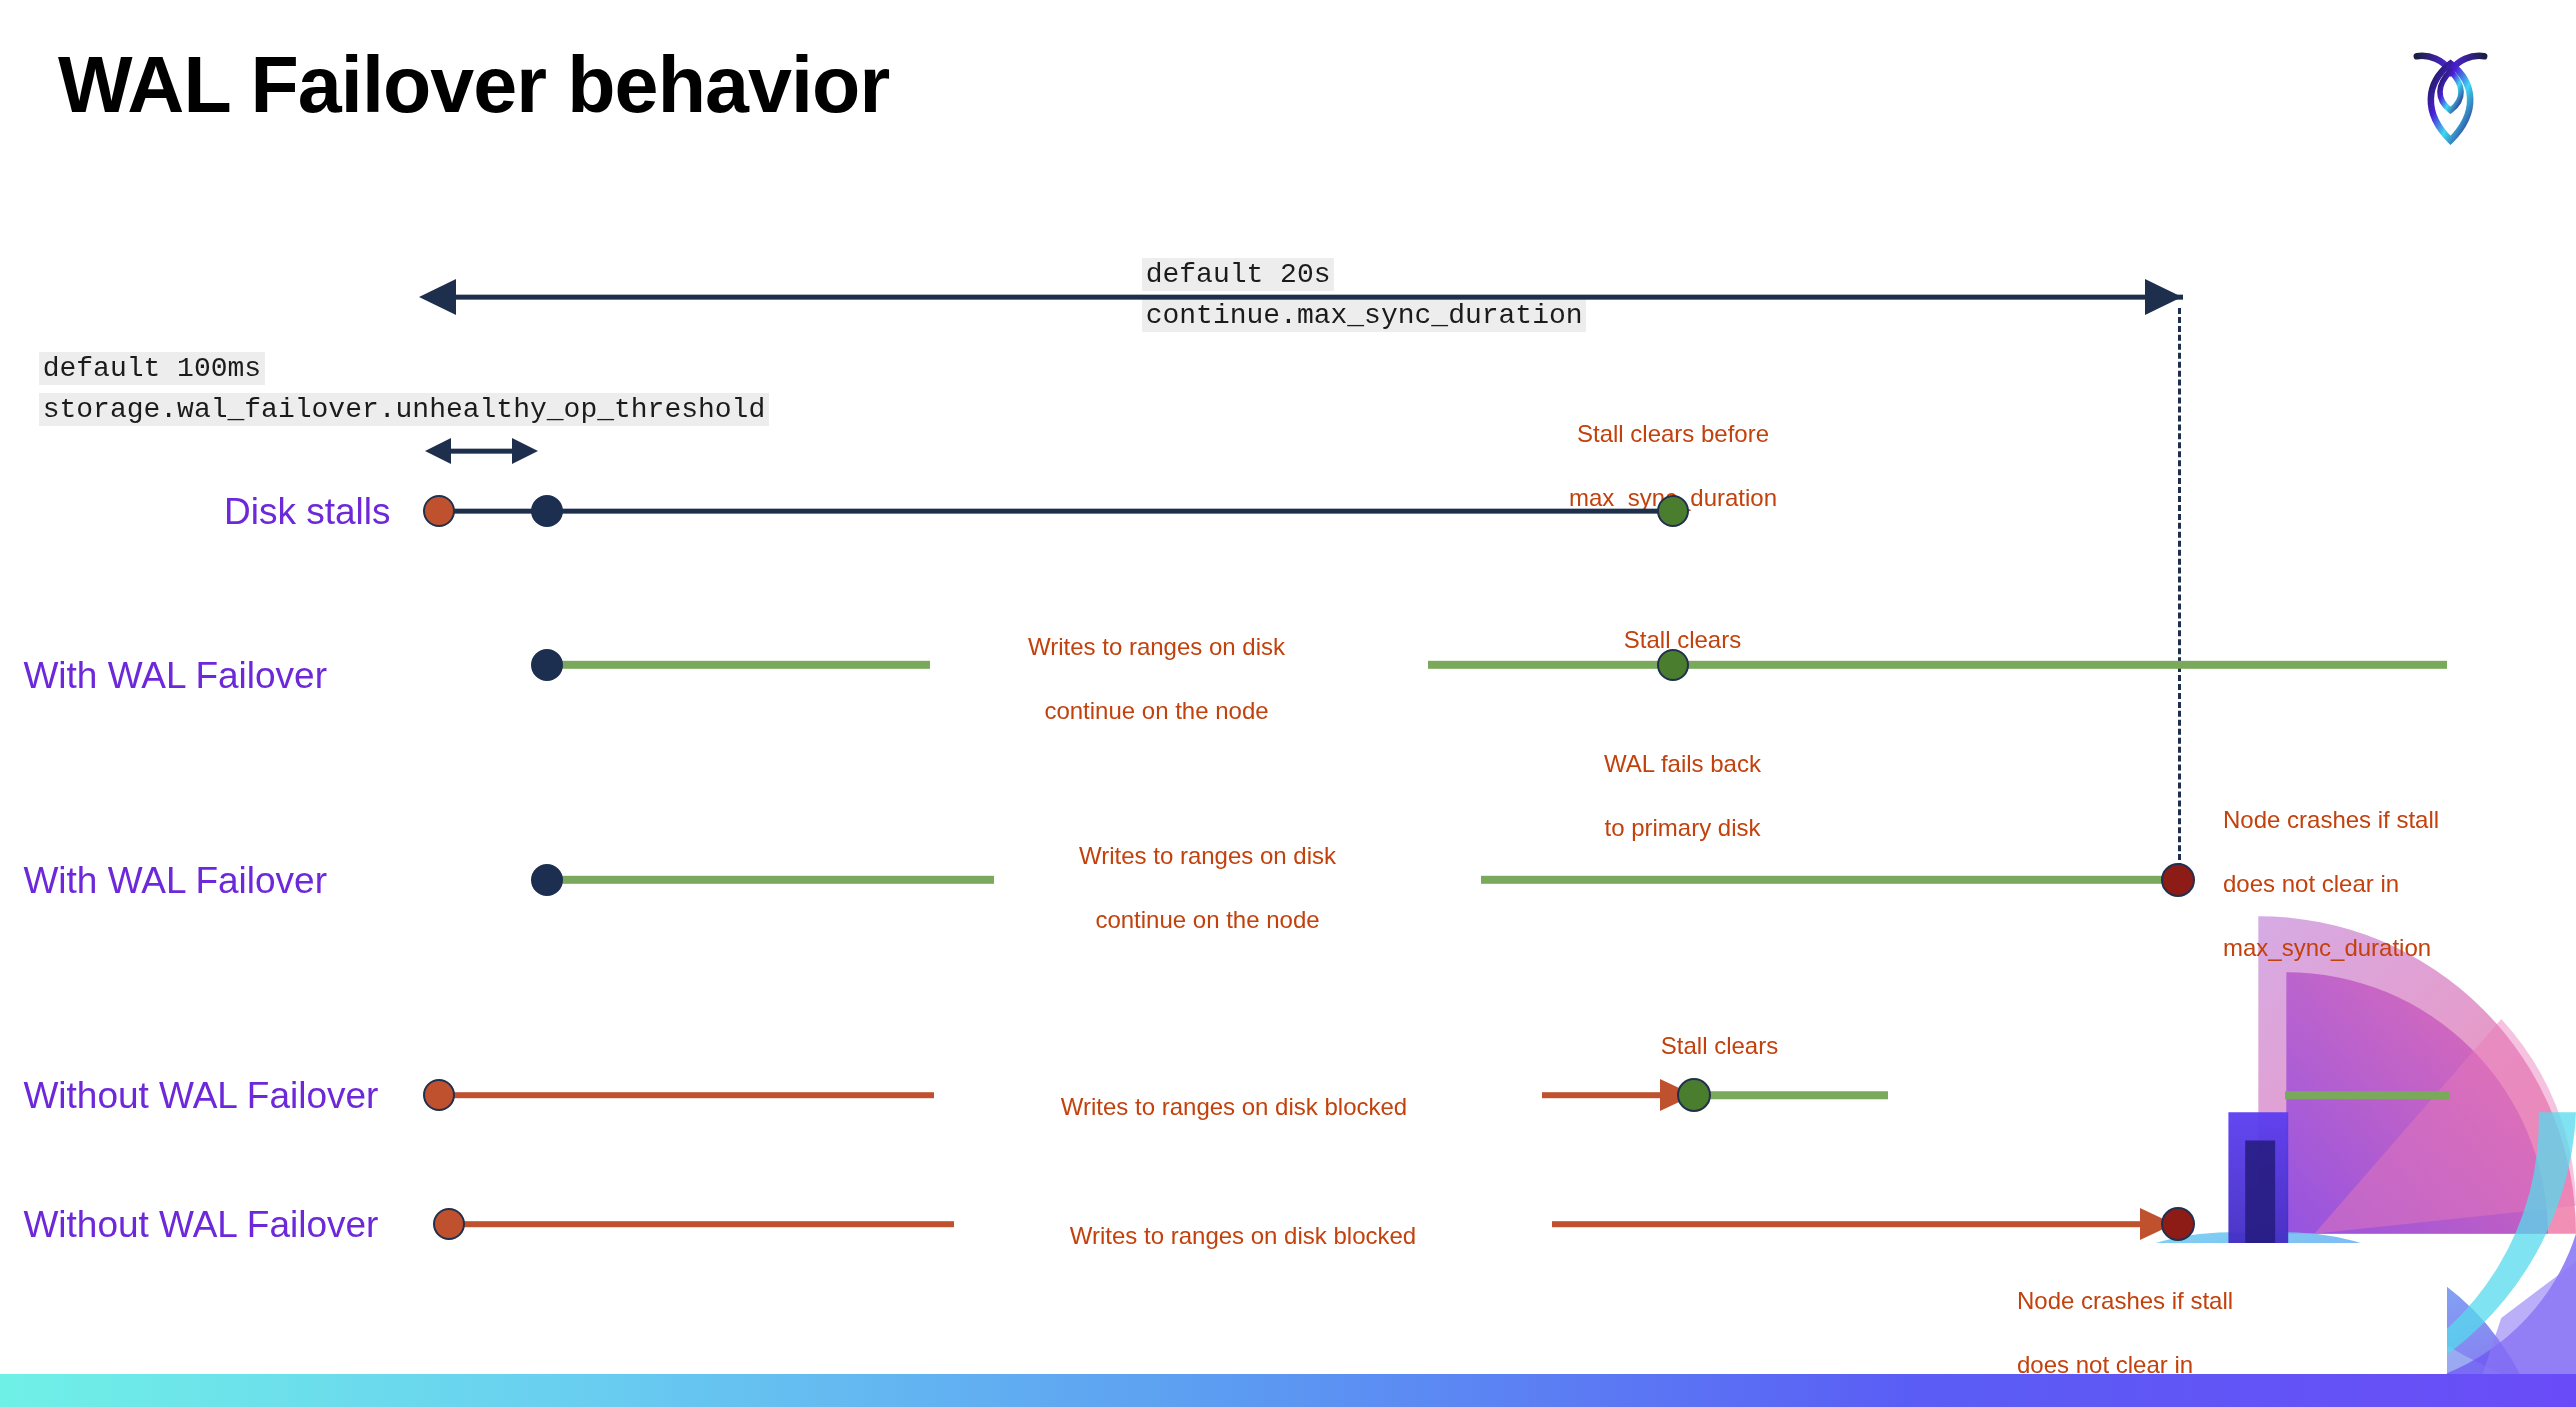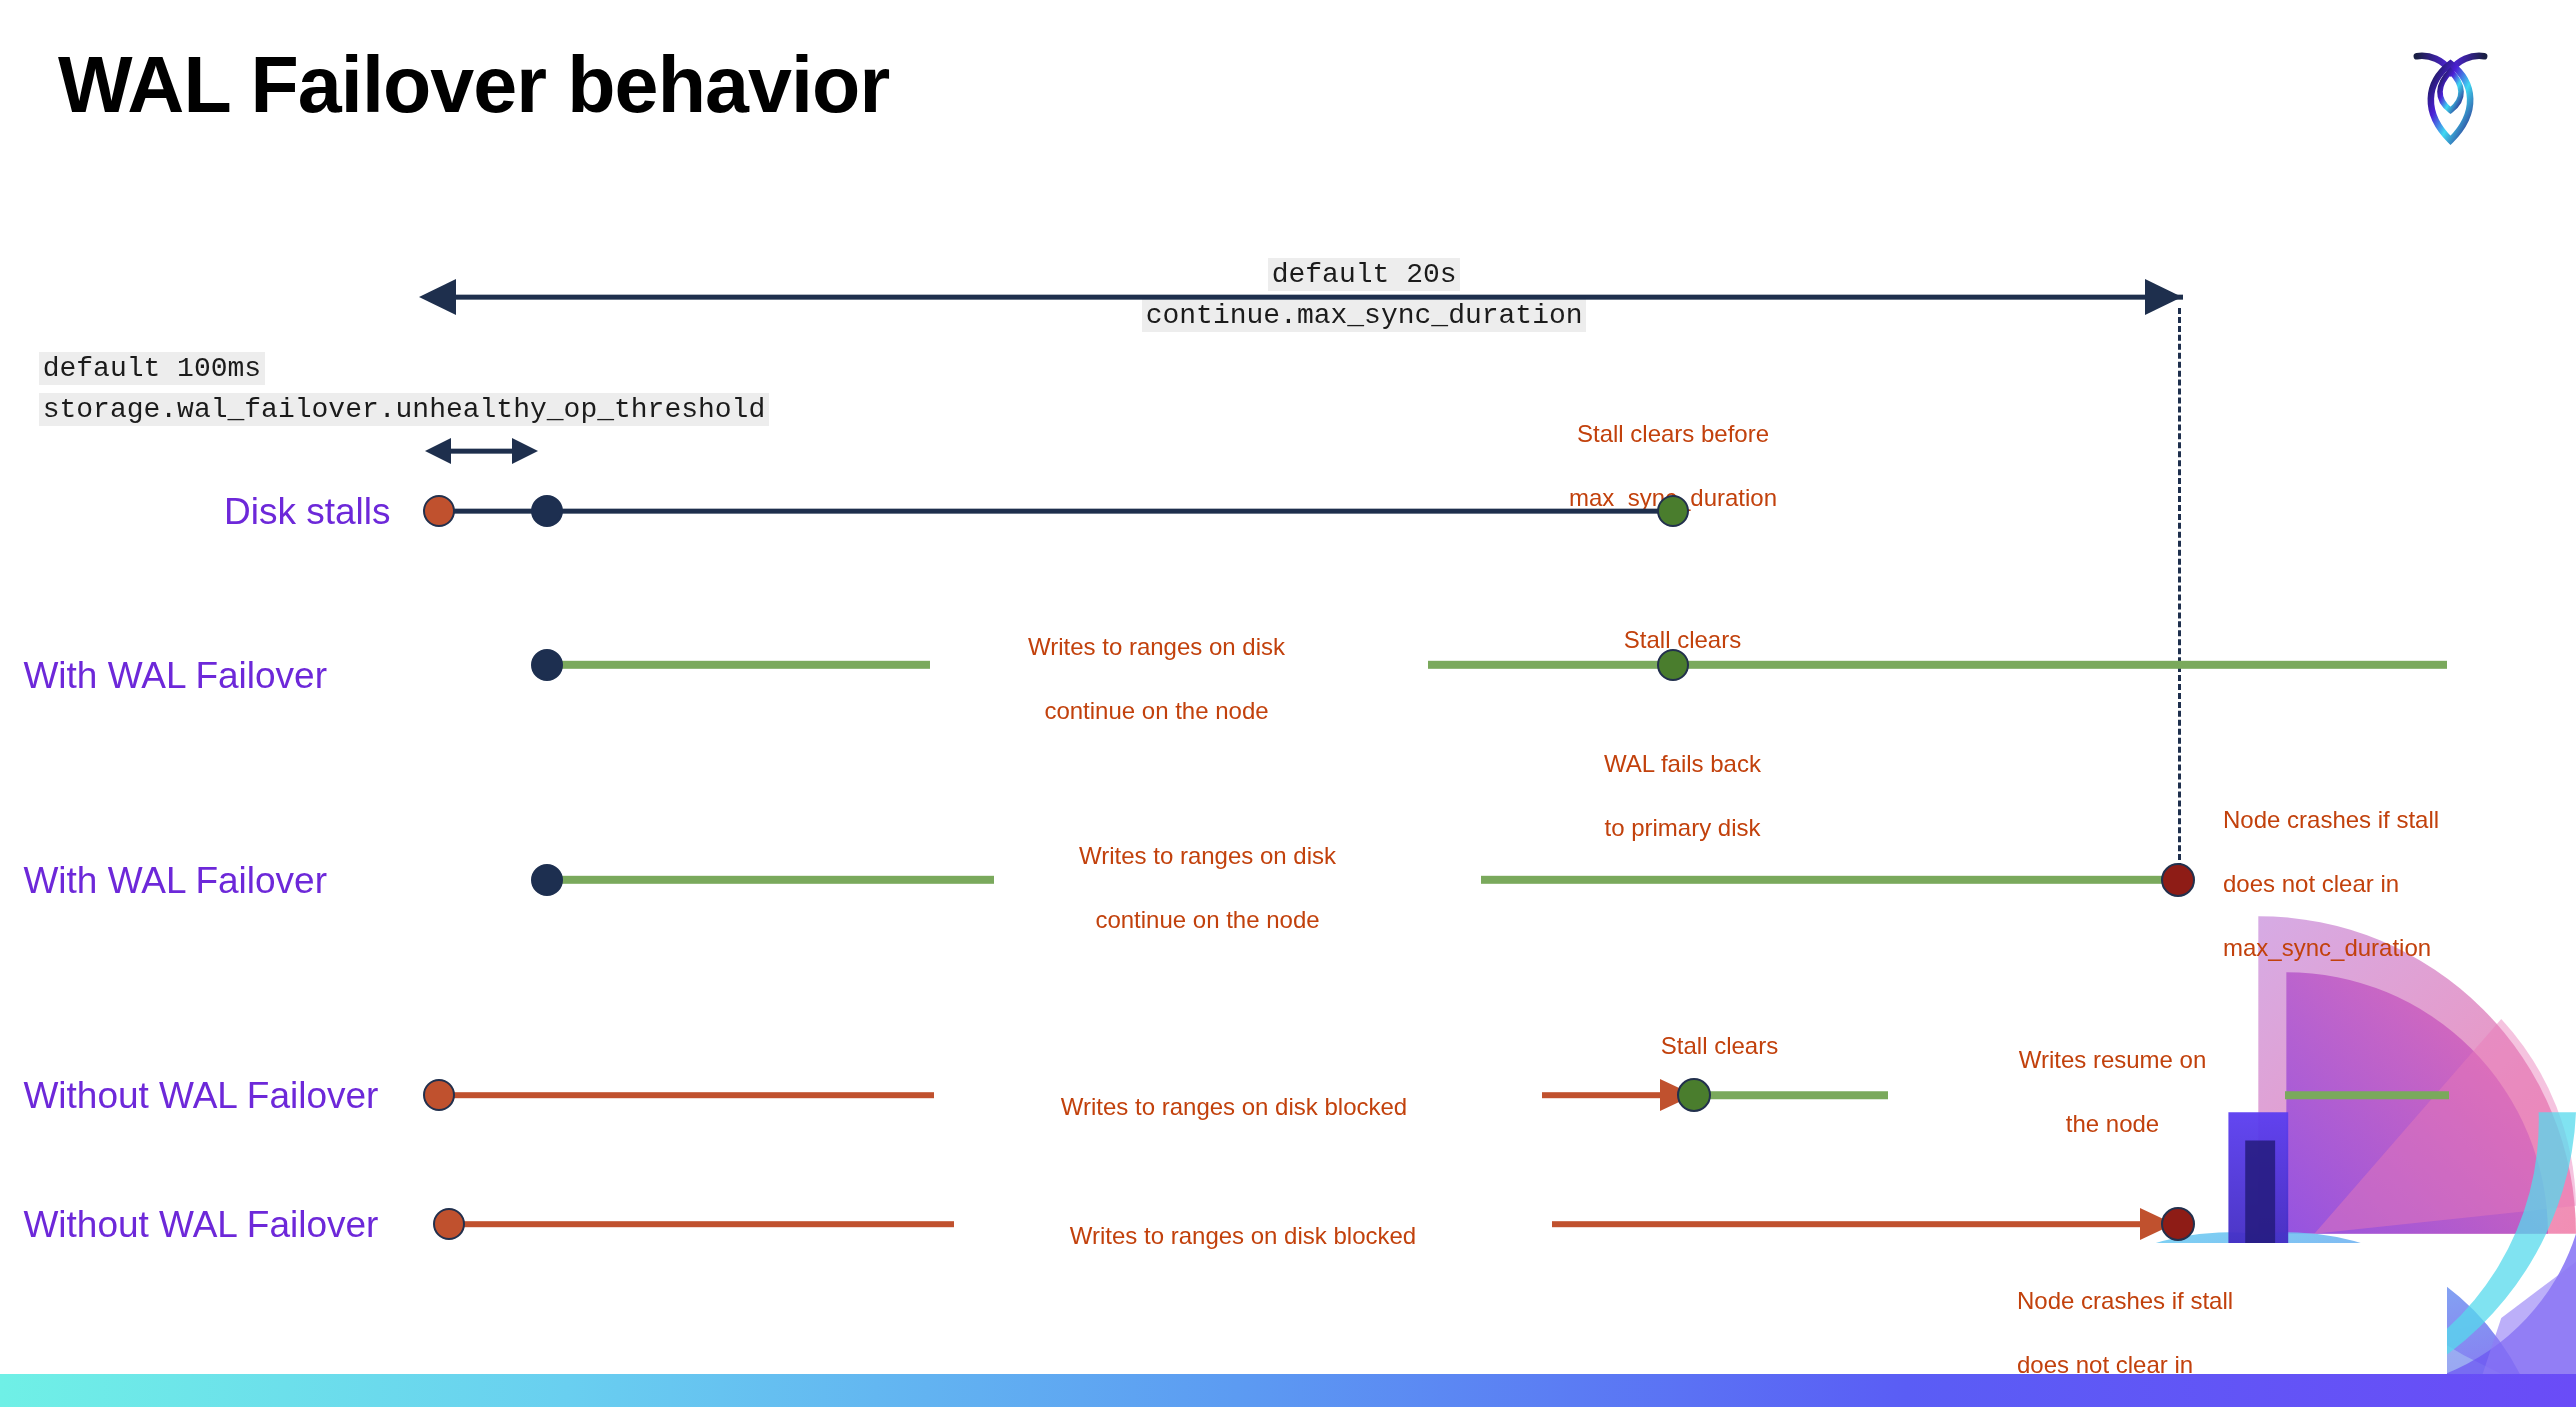--- a/index.html
+++ b/index.html
@@ -178,21 +178,21 @@
       <path d="M430 580 A300 300 0 0 0 600 300 L640 300 A340 340 0 0 1 470 580 Z" fill="#55d9ec" opacity="0.75"></path>
       <path d="M500 580 A240 240 0 0 0 640 430 L640 580 Z" fill="#6a52f2" opacity="0.7"></path>
       <path d="M560 520 L640 460 L640 580 L540 580 Z" fill="#8f7af5" opacity="0.6"></path>
     </svg>
   </div>
 
   <div class="art-cover"></div>
 
   <div class="bottom-bar"></div>
 
-  <div class="code" style="left:1142px;top:254px;text-align:center;">
+  <div class="code" style="left:1142px;top:254px;text-align:left;">
     <span>default 20s</span><br>
     <span>continue.max_sync_duration</span>
   </div>
 
   <div class="seg navy" style="left:449px;top:297px;width:1734px;height:4.7px;"></div>
   <div class="arrow left" style="left:419px;top:297px;"></div>
   <div class="arrow right" style="left:2145px;top:297px;"></div>
 
   <div class="dashed" style="left:2178px;top:308px;height:570px;"></div>
   <div class="dashed" style="left:2178px;top:879px;height:0px;"></div>
@@ -239,22 +239,20 @@
 
   <div class="seg green" style="left:547px;top:880px;width:447px;height:8.4px;"></div>
   <div class="seg green" style="left:1481px;top:880px;width:696px;height:8.4px;"></div>
   <div class="dot navy" style="left:547px;top:880px;width:32px;height:32px;"></div>
   <div class="dot darkred" style="left:2178px;top:880px;width:34px;height:34px;"></div>
 
   <div class="rowlabel" style="left:23.4px;top:1095px;">Without WAL Failover</div>
 
   <div class="txt ctr" style="left:944px;top:1075px;width:580px;">Writes to ranges on disk  blocked</div>
   <div class="txt ctr" style="left:1542px;top:1014px;width:355px;">Stall clears</div>
-  <div class="txt ctr" style="left:1935px;top:1028px;width:355px;">Writes resume on
-the node</div>
 
   <div class="seg orange" style="left:439px;top:1095px;width:495px;height:5.6px;"></div>
   <div class="seg orange" style="left:1542px;top:1095px;width:136px;height:5.6px;"></div>
   <div class="arrow or-right" style="left:1660px;top:1095px;"></div>
   <div class="seg green" style="left:1696px;top:1095px;width:192px;height:7.5px;"></div>
   <div class="seg green" style="left:2285px;top:1095px;width:164px;height:7.5px;"></div>
   <div class="dot orange" style="left:439px;top:1095px;width:32px;height:32px;"></div>
   <div class="dot green" style="left:1694px;top:1095px;width:34px;height:34px;"></div>
 
   <div class="rowlabel" style="left:23.4px;top:1224px;">Without WAL Failover</div>

